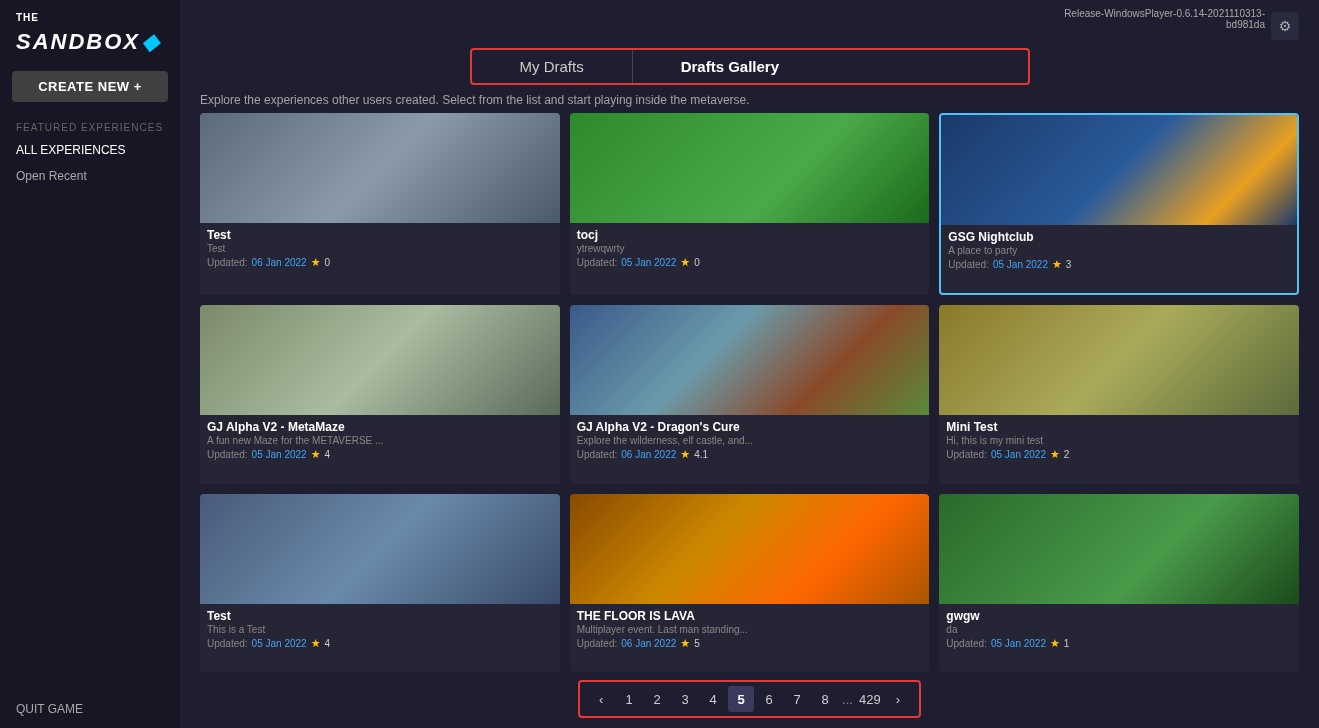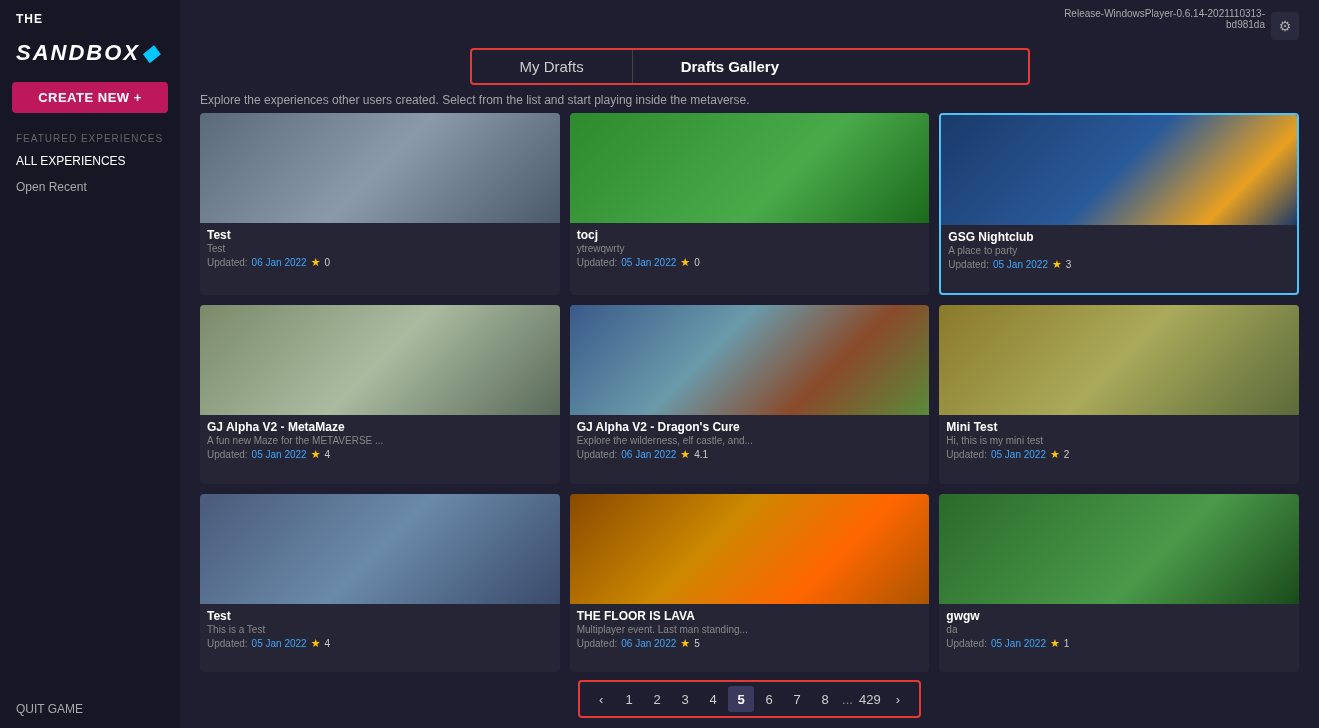--- a/index.html
+++ b/index.html
@@ -29,35 +29,35 @@
       align-items: center;
     }
     .logo-text {
       color: #fff;
       font-size: 22px;
       font-weight: 900;
       letter-spacing: 2px;
       font-style: italic;
     }
     .logo-the {
-      font-size: 12px;
+      font-size: 10px;
       font-weight: bold;
       color: #fff;
       display: block;
       letter-spacing: 1px;
-      margin-bottom: 14px;
+      margin-bottom: 6px;
     }
     .logo-diamond {
       color: #00c8ff;
       font-size: 22px;
       margin-left: 2px;
     }
     .create-btn {
       margin: 8px 12px 16px 12px;
-      background: #be185d;
+      background: #404040;
       color: #fff;
       border: none;
       border-radius: 4px;
       padding: 8px 0;
       width: calc(100% - 24px);
       font-size: 13px;
       font-weight: bold;
       cursor: pointer;
       letter-spacing: 0.5px;
     }

